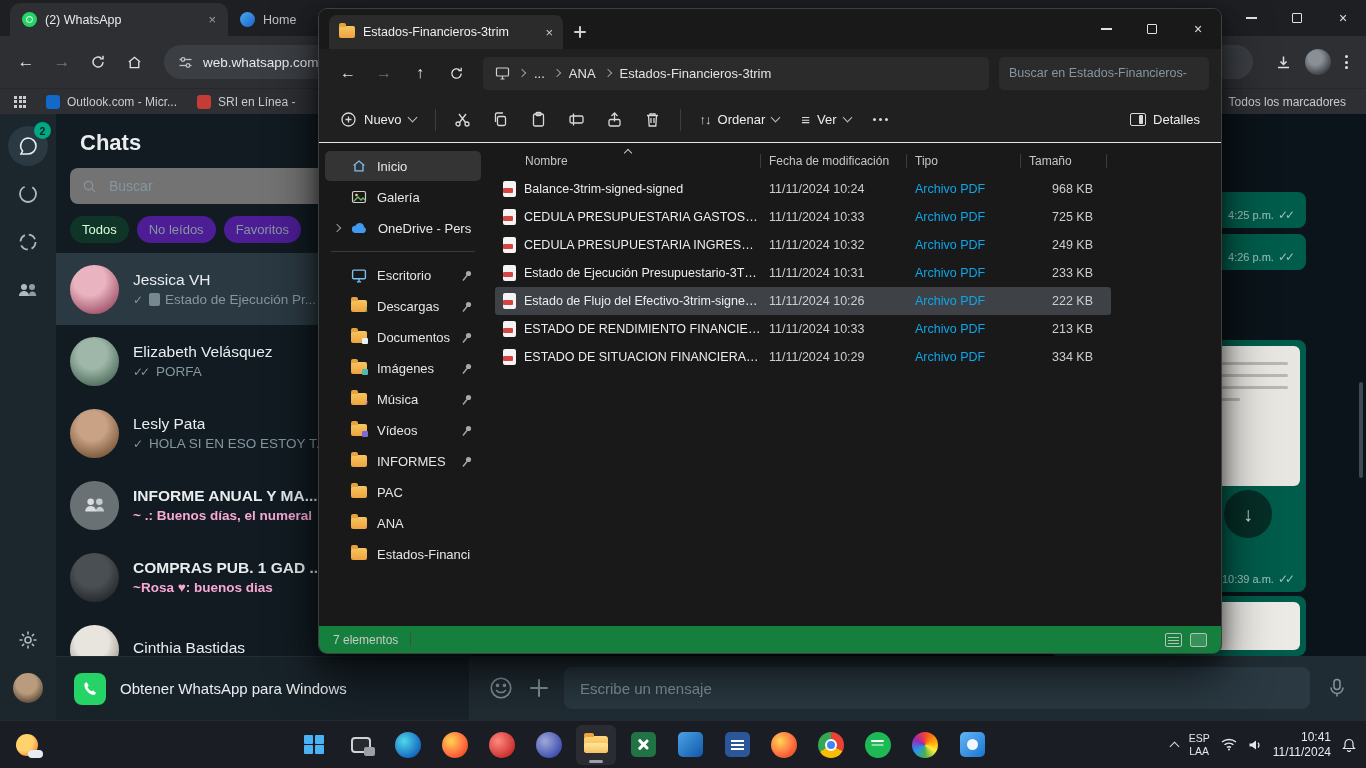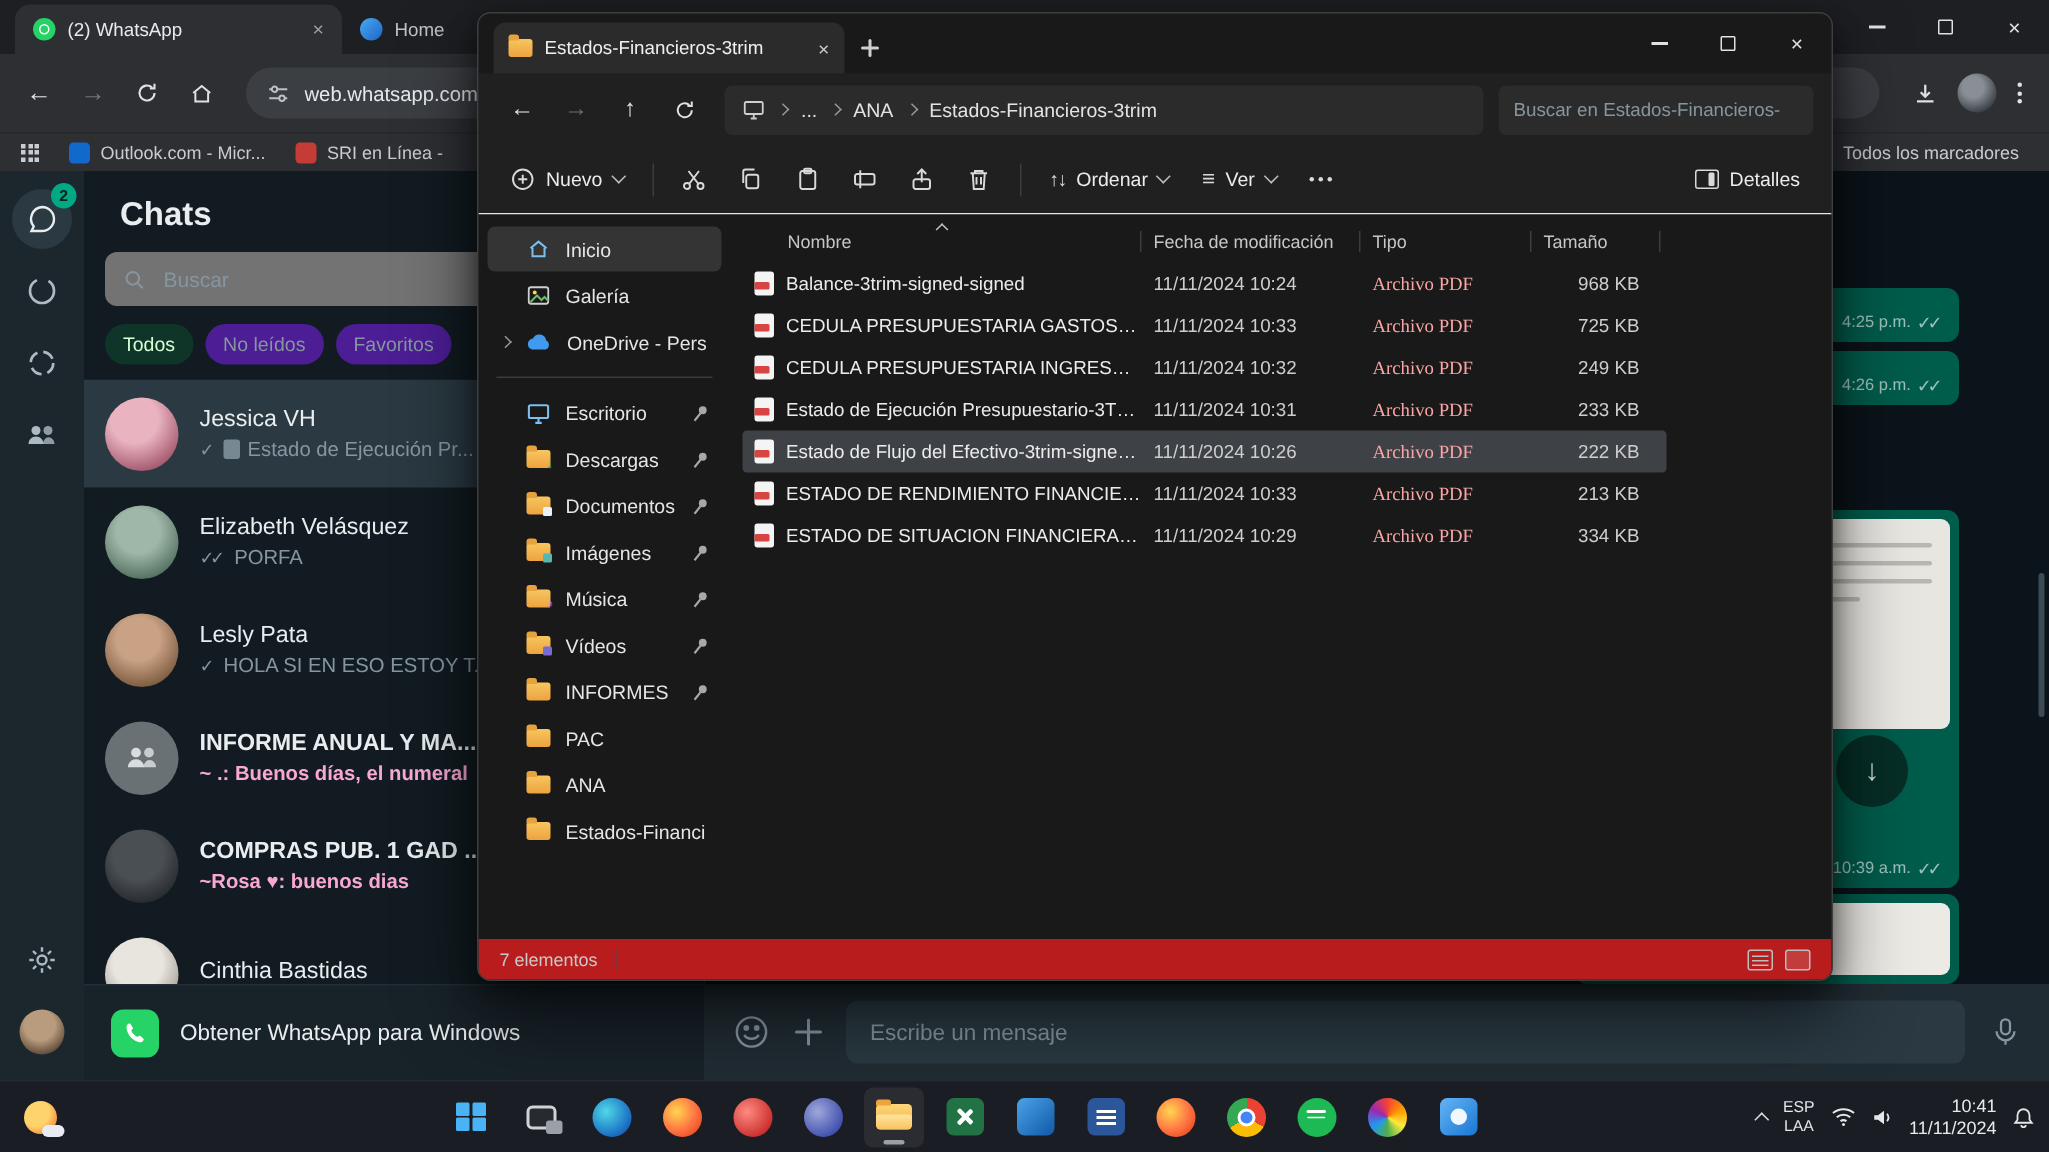--- a/index.html
+++ b/index.html
@@ -169,26 +169,26 @@
   .hc-type { width:114px; }
   .hc-size { width:86px; }
   .sort-caret { position:absolute; left:130px; top:3px; width:6px; height:6px; border-left:1.3px solid #c6c6c6; border-top:1.3px solid #c6c6c6; transform:rotate(45deg); }
   .rows { flex:1; }
   .frow { display:flex; align-items:center; height:28px; width:616px; border-radius:3px; font-size:12.5px; }
   .frow.sel { background:#3e4247; }
   .fc { height:100%; display:flex; align-items:center; padding-left:8px; min-width:0; }
   .fc-name { width:266px; gap:8px; color:#ececec; }
   .fname { white-space:nowrap; overflow:hidden; text-overflow:ellipsis; }
   .fc-date { width:146px; color:#cdcdcd; }
-  .fc-type { width:114px; color:#fca5a5;font-family:Liberation Serif, serif; }
+  .fc-type { width:114px; color:#0ea5e9; }
   .fc-size { width:86px; color:#cdcdcd; justify-content:flex-end; padding-right:14px; }
   .pdf { width:13px; height:16px; background:#f4f4f4; border-radius:2px; position:relative; flex:none; }
   .pdf::after { content:""; position:absolute; left:0; right:3px; top:7px; height:5px; background:#d64541; border-radius:1px; }
 
-  .ex-status { height:27px; flex:none; display:flex; align-items:center; gap:12px; padding:0 14px; font-size:12px; color:#c9c9c9; background:#b91c1c; }
+  .ex-status { height:27px; flex:none; display:flex; align-items:center; gap:12px; padding:0 14px; font-size:12px; color:#c9c9c9; background:#15803d; }
   .st-sep { width:1px; height:13px; background:#4a4a4a; }
   .st-icons { margin-left:auto; display:flex; gap:8px; align-items:center; }
   .vlist { width:17px; height:14px; border:1.2px solid #bdbdbd; border-radius:2px; position:relative; }
   .vlist::after { content:""; position:absolute; left:2px; right:2px; top:3px; height:1.2px; background:#bdbdbd; box-shadow:0 3px 0 #bdbdbd, 0 6px 0 #bdbdbd; }
   .vthumb { width:17px; height:14px; border:1.2px solid #bdbdbd; border-radius:2px; background:rgba(255,255,255,.14); }
 
   
   .taskbar { position:absolute; left:0; bottom:0; width:1366px; height:48px; z-index:10;
              background:rgba(27,30,36,.98); border-top:1px solid rgba(255,255,255,.05);
              display:flex; align-items:center; }

